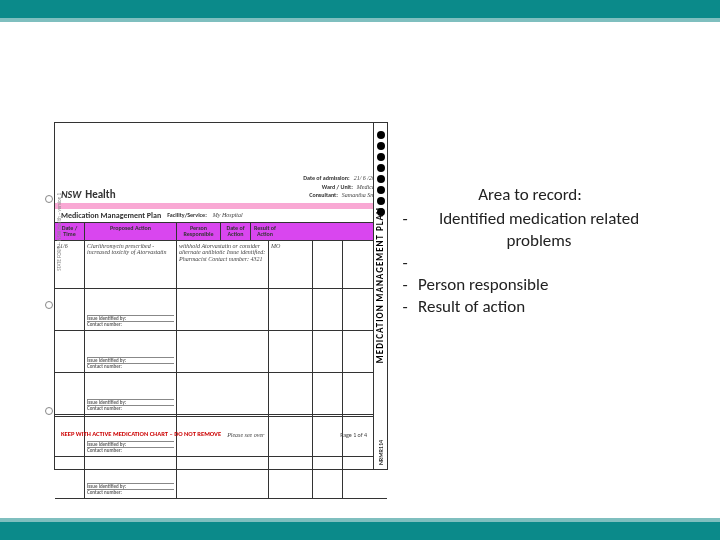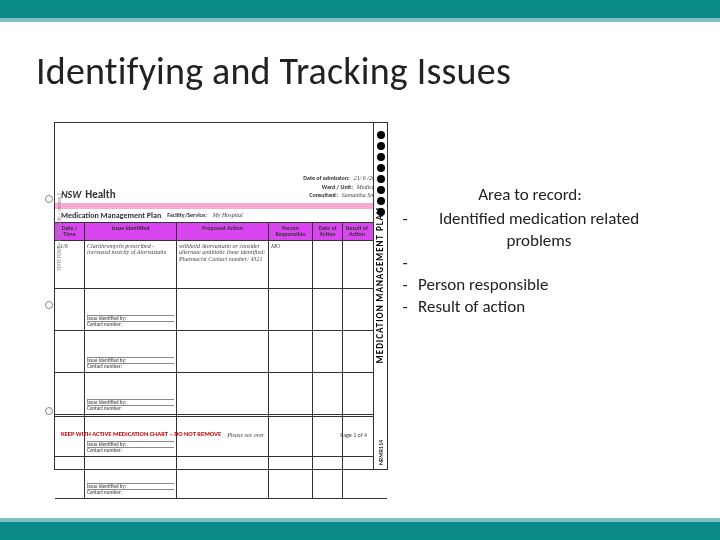--- a/index.html
+++ b/index.html
@@ -62,21 +62,20 @@
 </style>
 </head>
 <body>
 
 <div class="slide">
   <div class="bar-top"></div>
   <div class="bar-top-line"></div>
   <div class="bar-bottom"></div>
   <div class="bar-bottom-line"></div>
 
-  <h1 class="title">Identifying and Tracking Issues</h1>
 
   <div class="form-thumb">
     <div class="punch p1"></div>
     <div class="punch p2"></div>
     <div class="punch p3"></div>
     <span class="left-code">STATE FORM – NSW Health – version 1</span>
 
     <div class="ft-head">
       <div class="ft-head-l">
         <span class="nsw">NSW</span>
@@ -99,21 +98,20 @@
     </div>
 
     <div class="mmp-row">
       <span class="mmp-label">Medication Management Plan</span>
       <span class="bold">Facility/Service:</span>
       <span class="hw">My Hospital</span>
     </div>
 
     <div class="grid-head">
       <div class="col-date">Date / Time</div>
-      <div class="col-issue">Issue Identified</div>
       <div class="col-action">Proposed Action</div>
       <div class="col-person">Person Responsible</div>
       <div class="col-dateact">Date of Action</div>
       <div class="col-result">Result of Action</div>
     </div>
 
     <div class="grid-body">
       <div class="grow" style="min-height:48px;">
         <div class="col-date hw">21/6</div>
         <div class="col-issue hw">Clarithromycin prescribed - increased toxicity of Atorvastatin</div>

